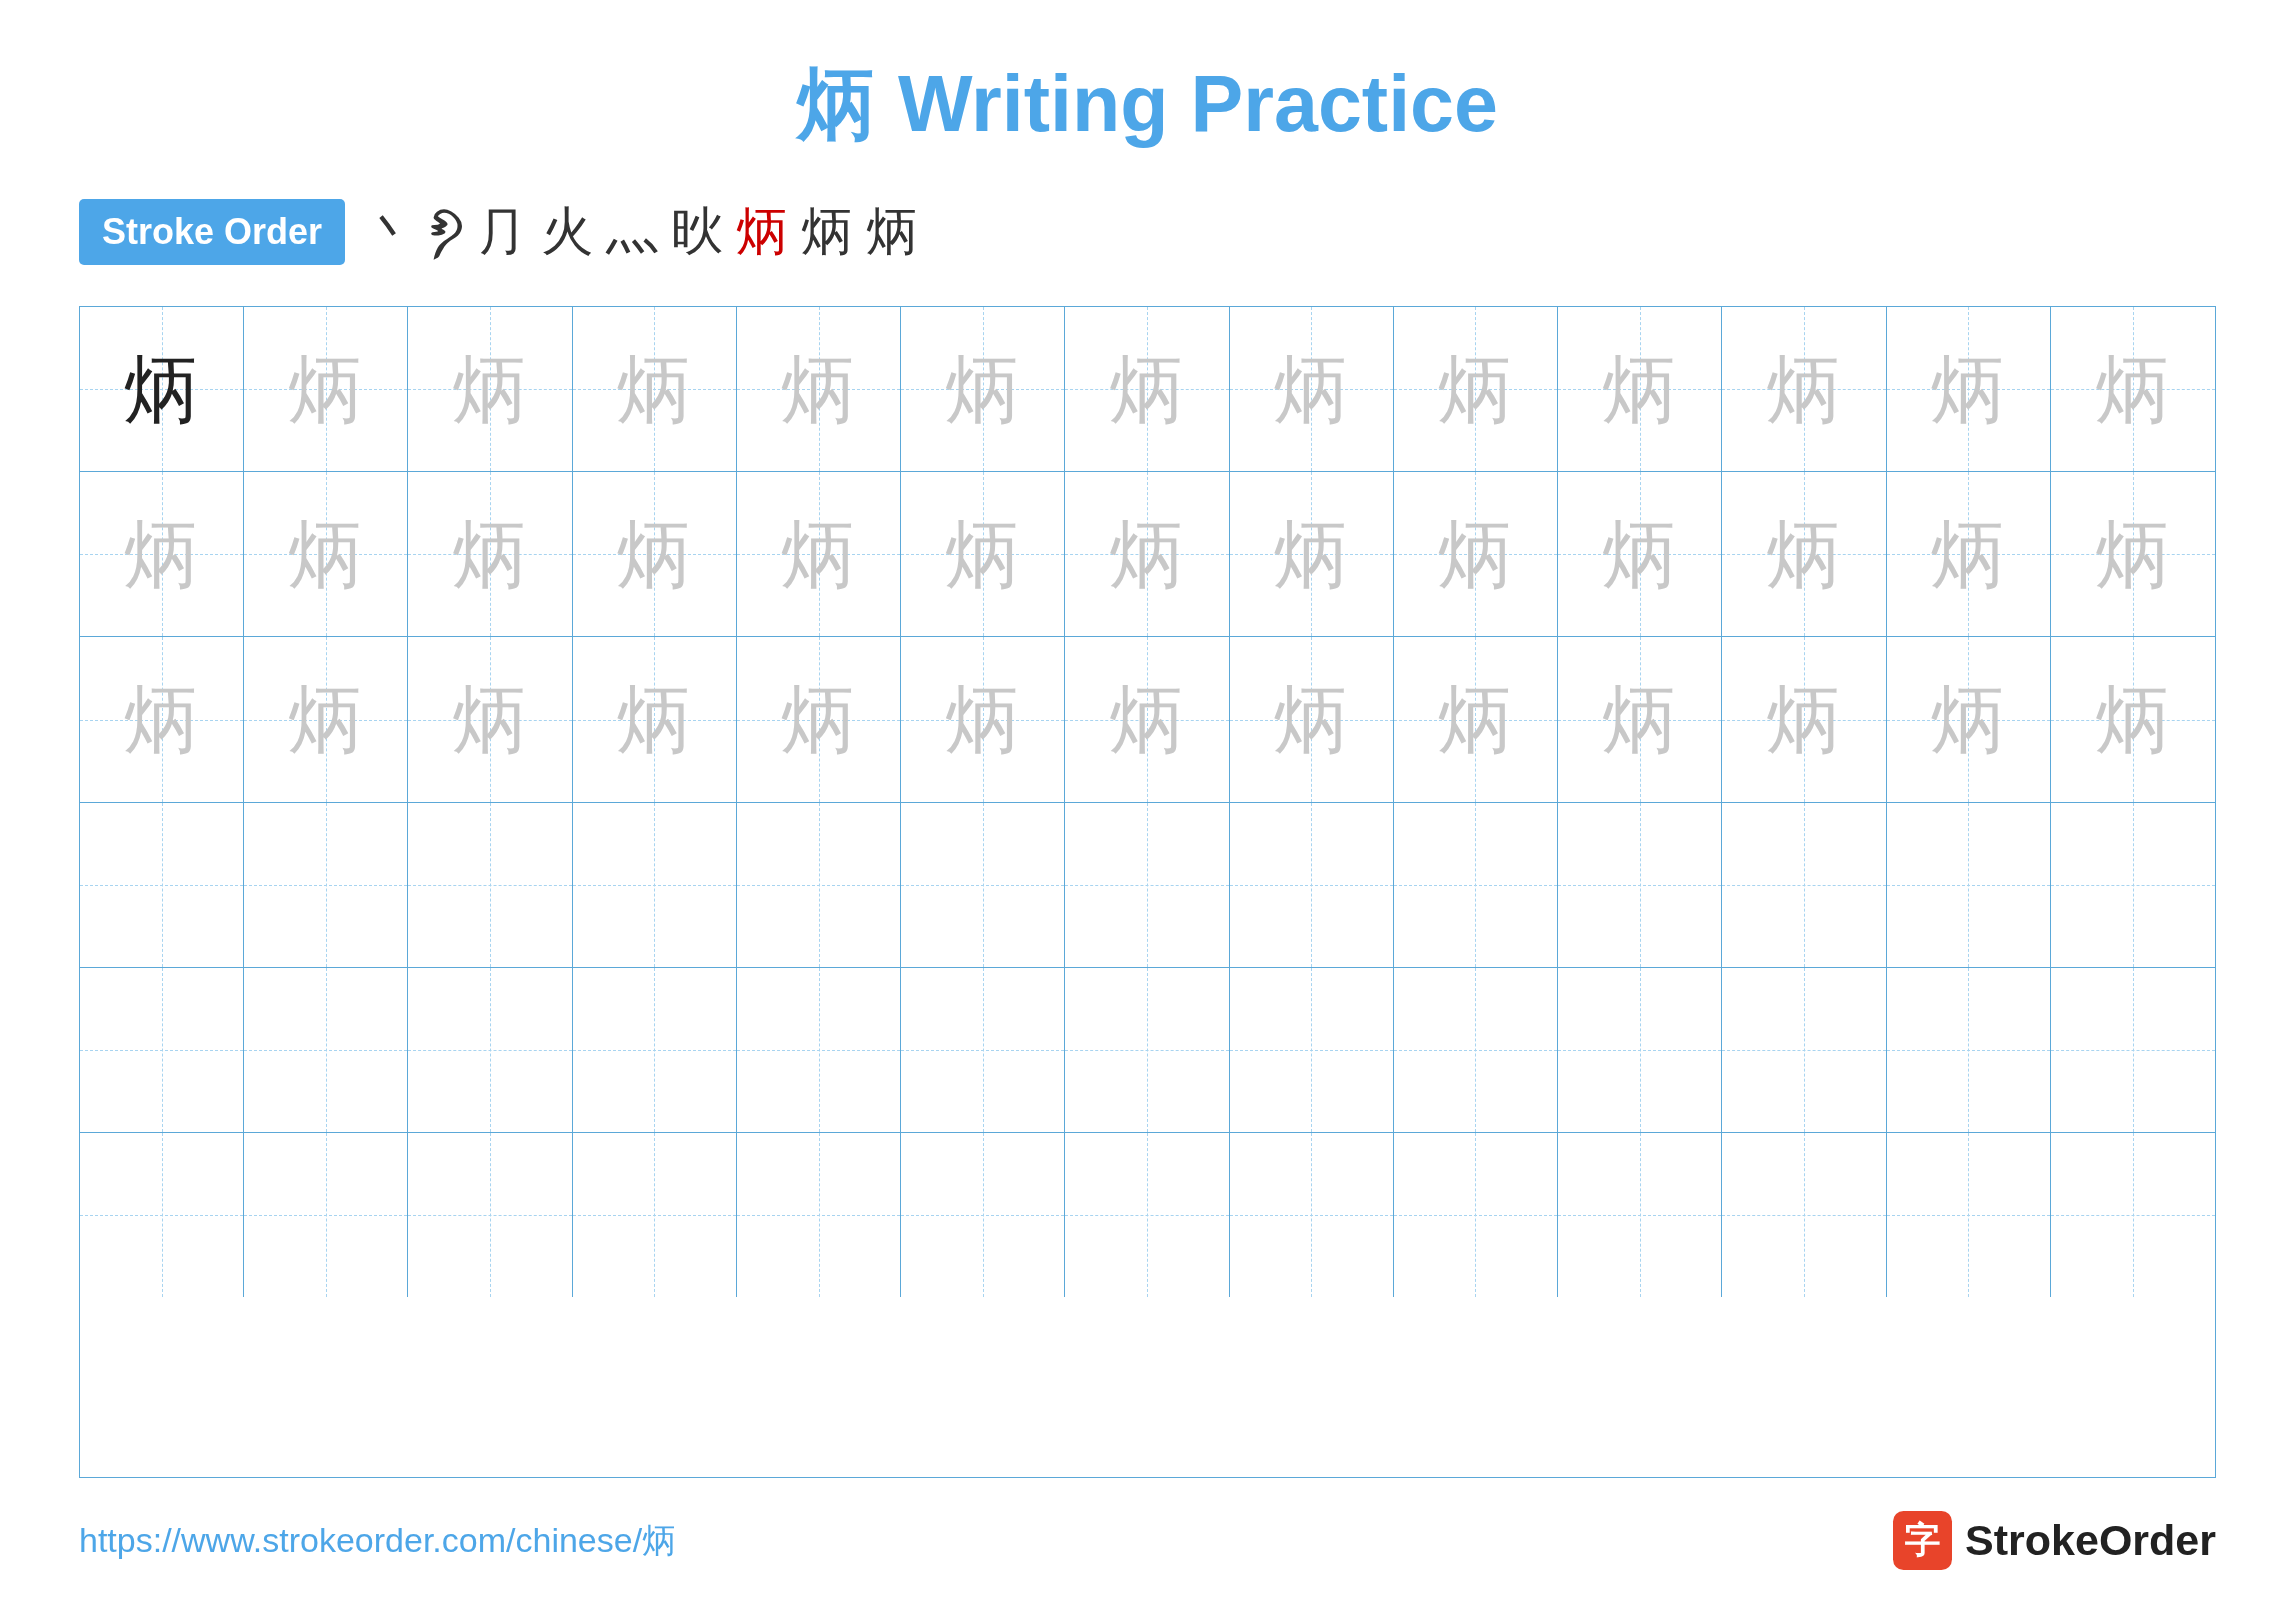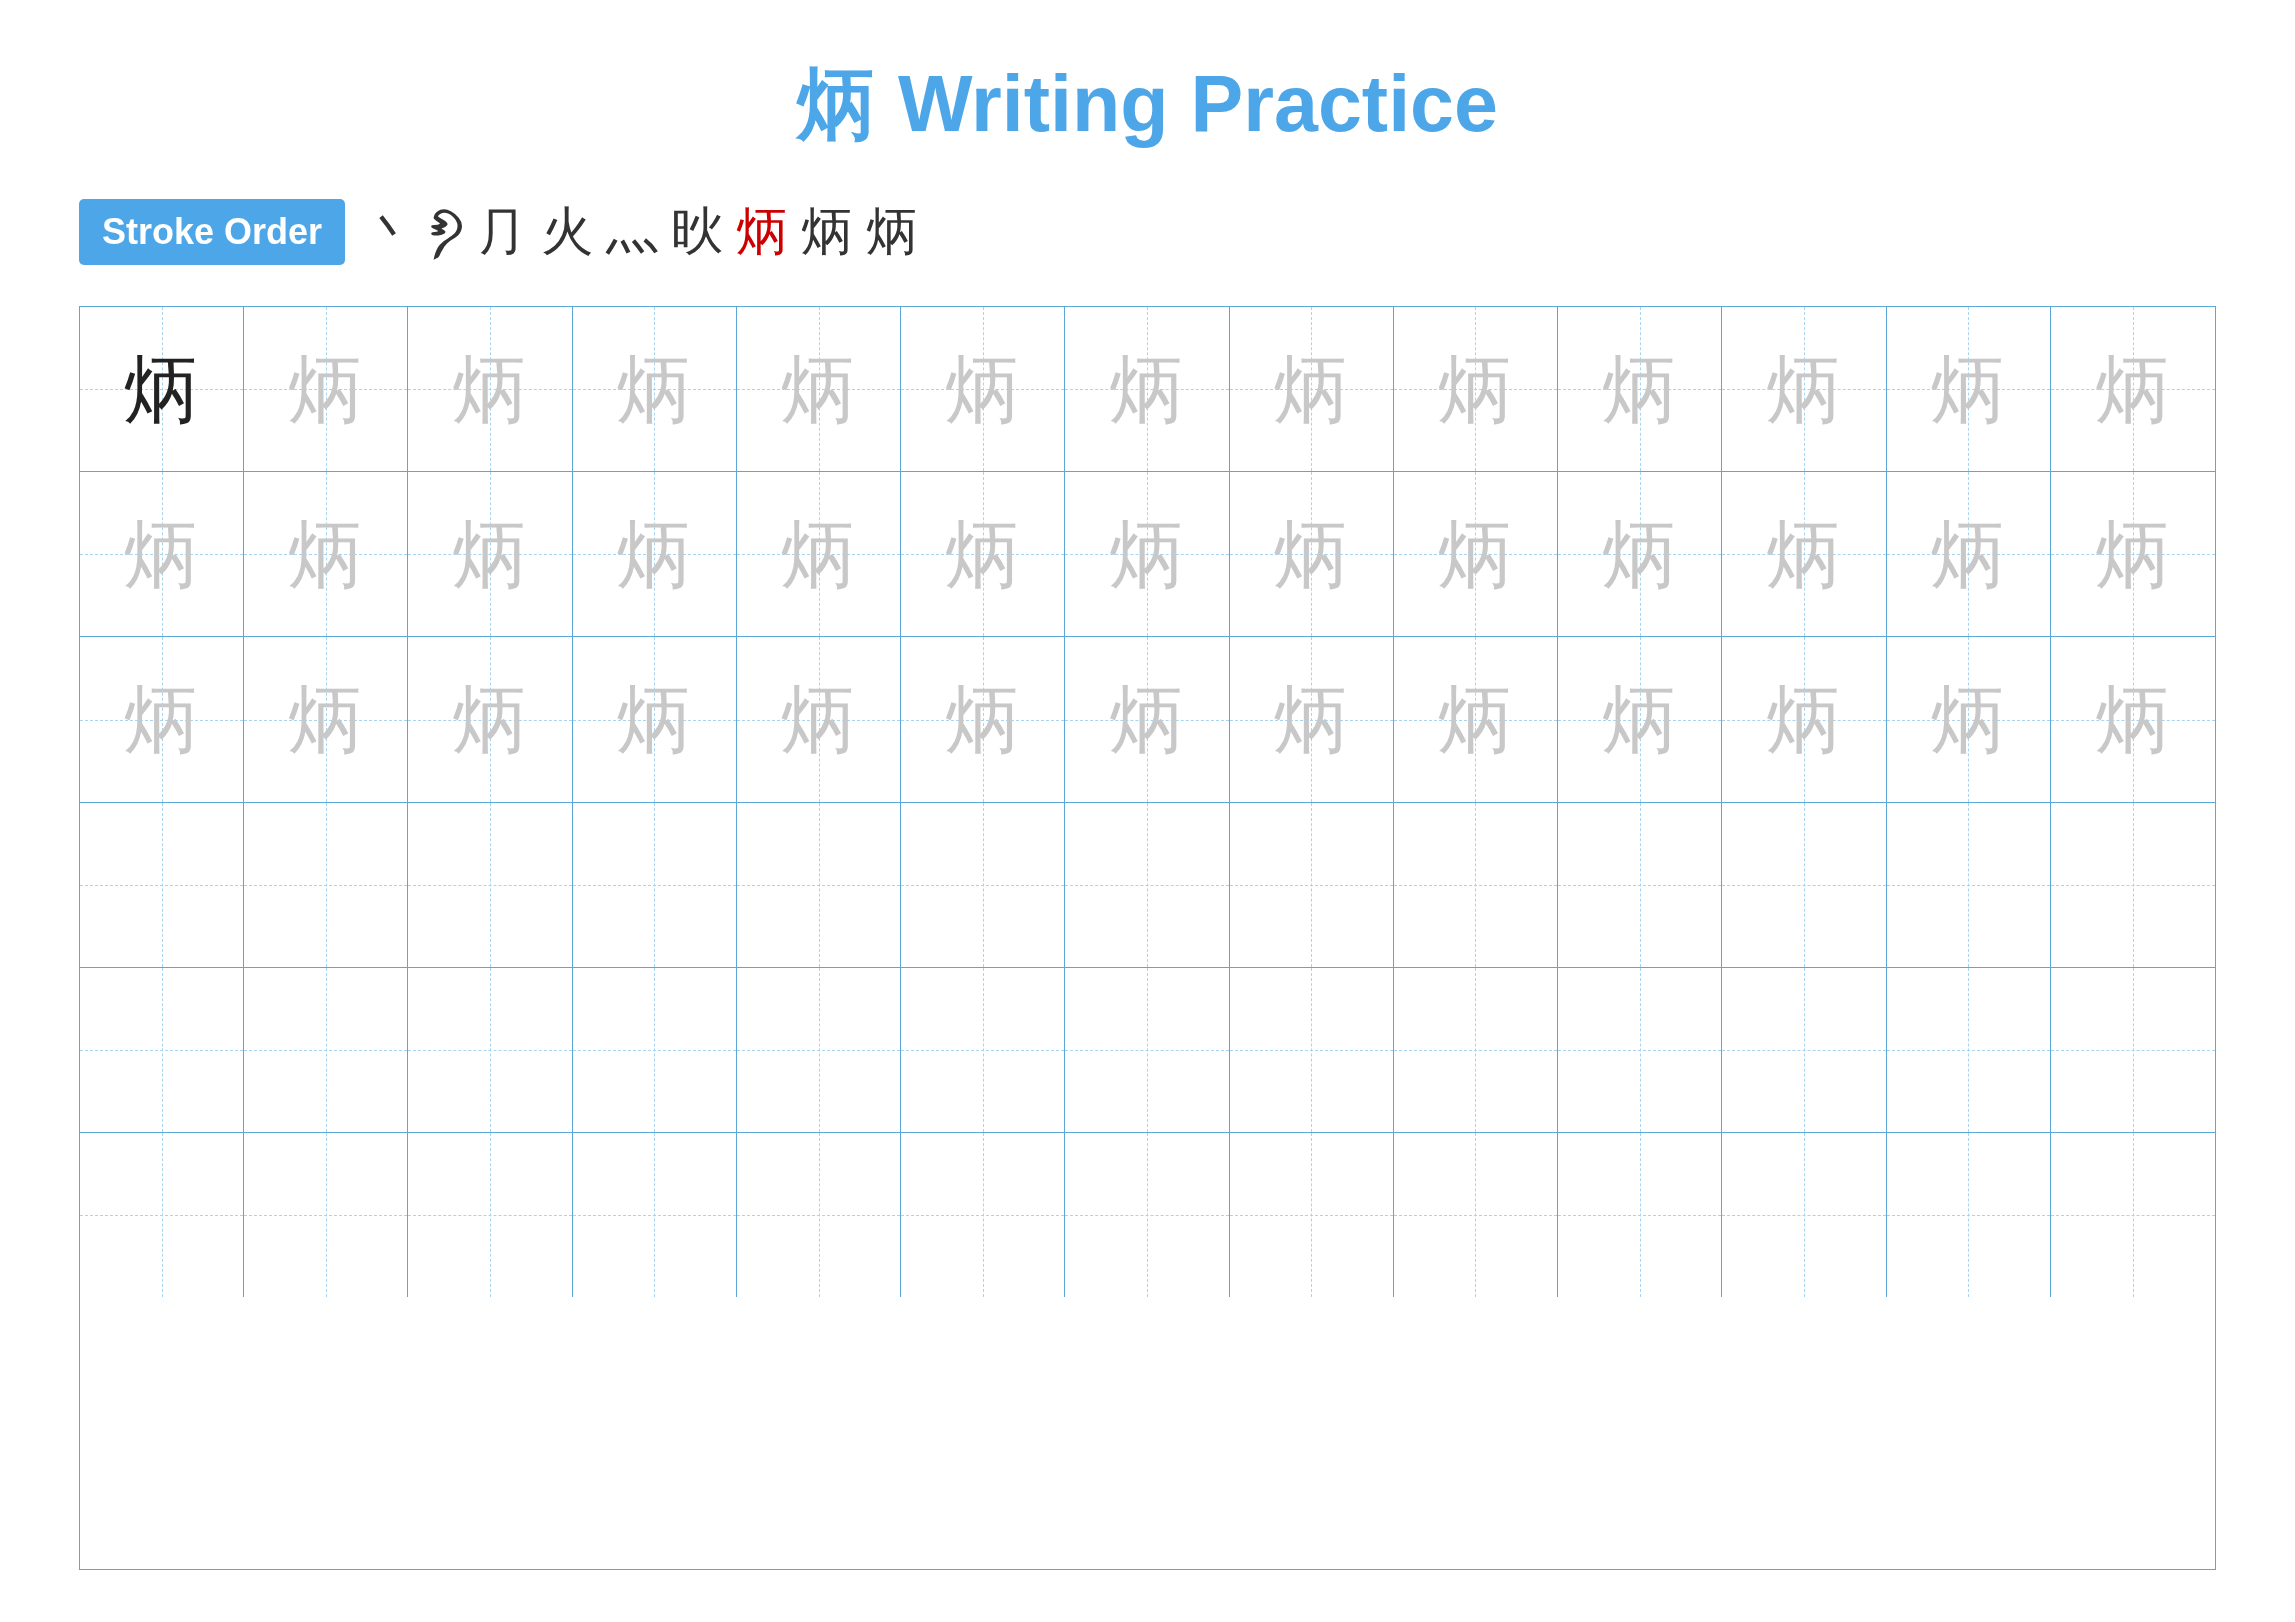--- a/index.html
+++ b/index.html
@@ -357,15 +357,24 @@
       <div class="grid-cell"></div>
       <div class="grid-cell"></div>
       <div class="grid-cell"></div>
       <div class="grid-cell"></div>
       <div class="grid-cell"></div>
       <div class="grid-cell"></div>
       <div class="grid-cell"></div>
     </div>
   </div>
 
+  <div class="footer">
+    <span class="footer-url">https://www.strokeorder.com/chinese/炳</span>
+    <div class="footer-logo">
+      <div class="logo-icon">
+        <span>字</span>
+      </div>
+      <span class="logo-text">StrokeOrder</span>
+    </div>
+  </div>
 
 </div>
 
 
 </body></html>

